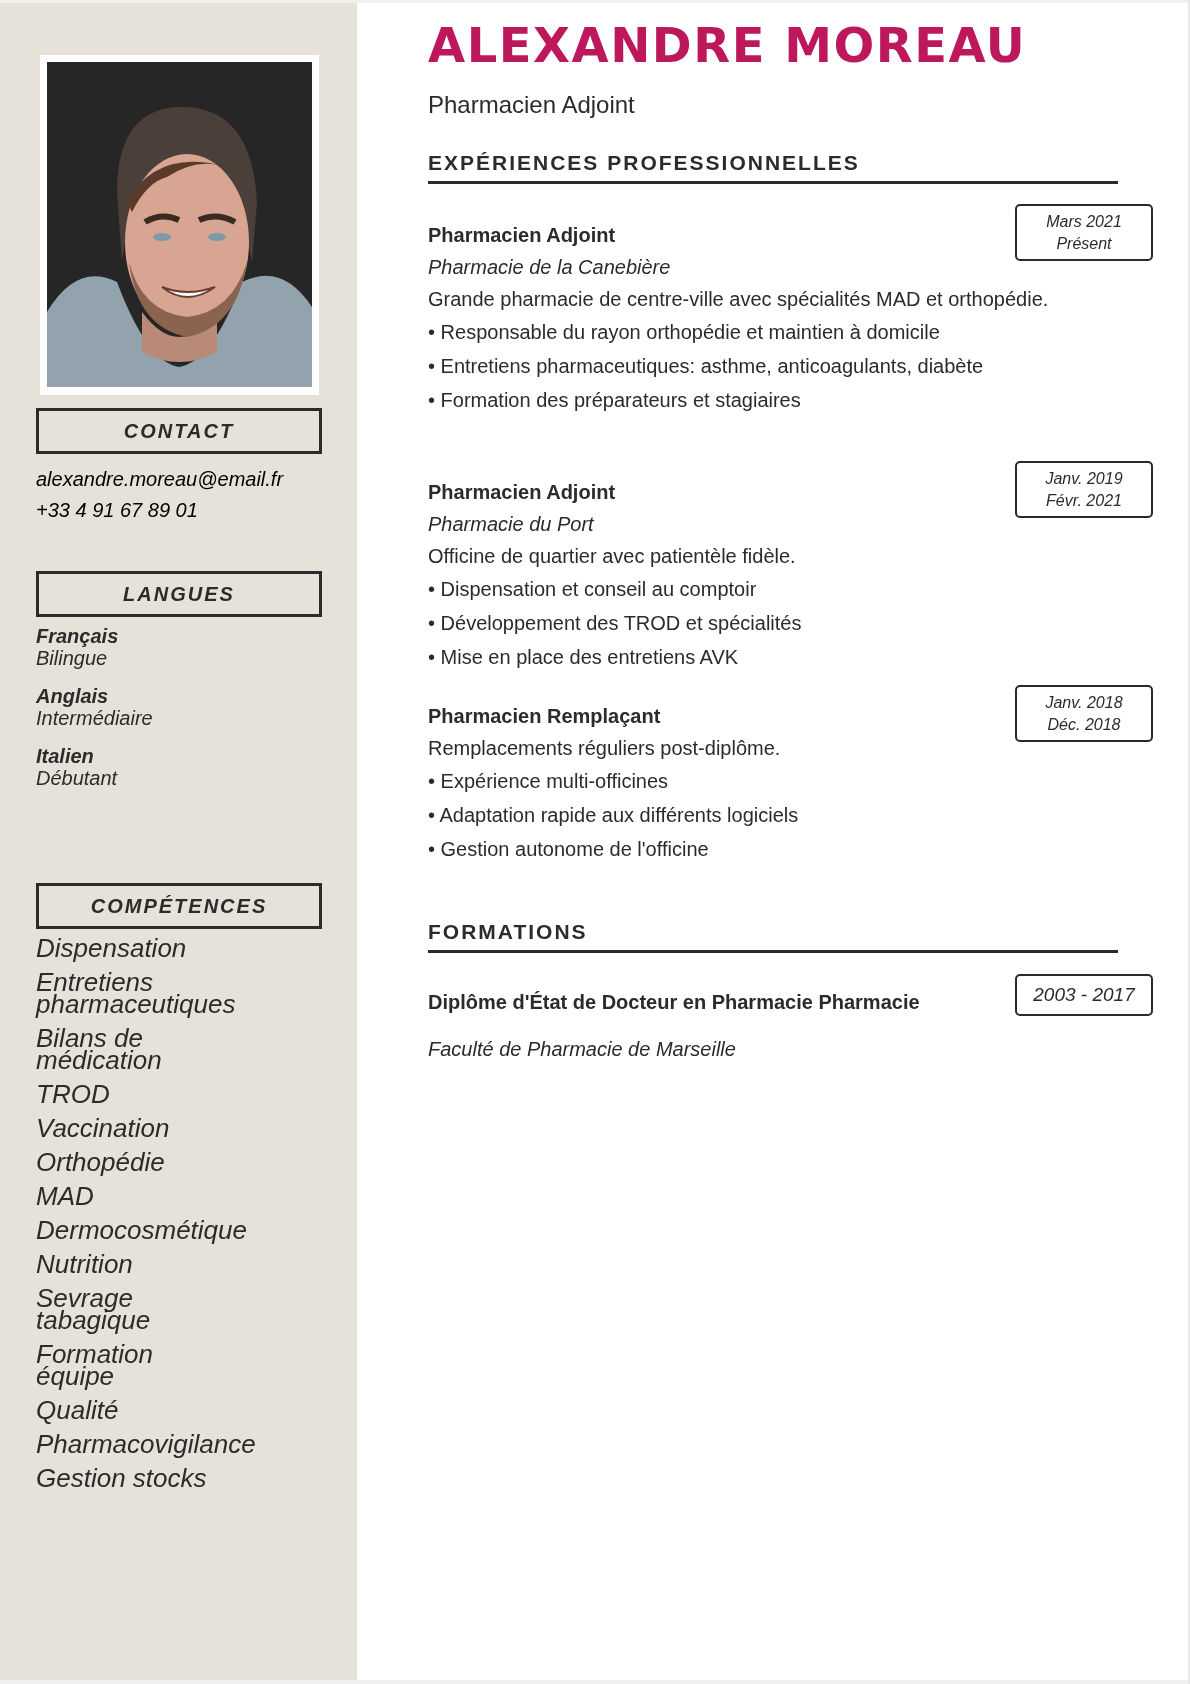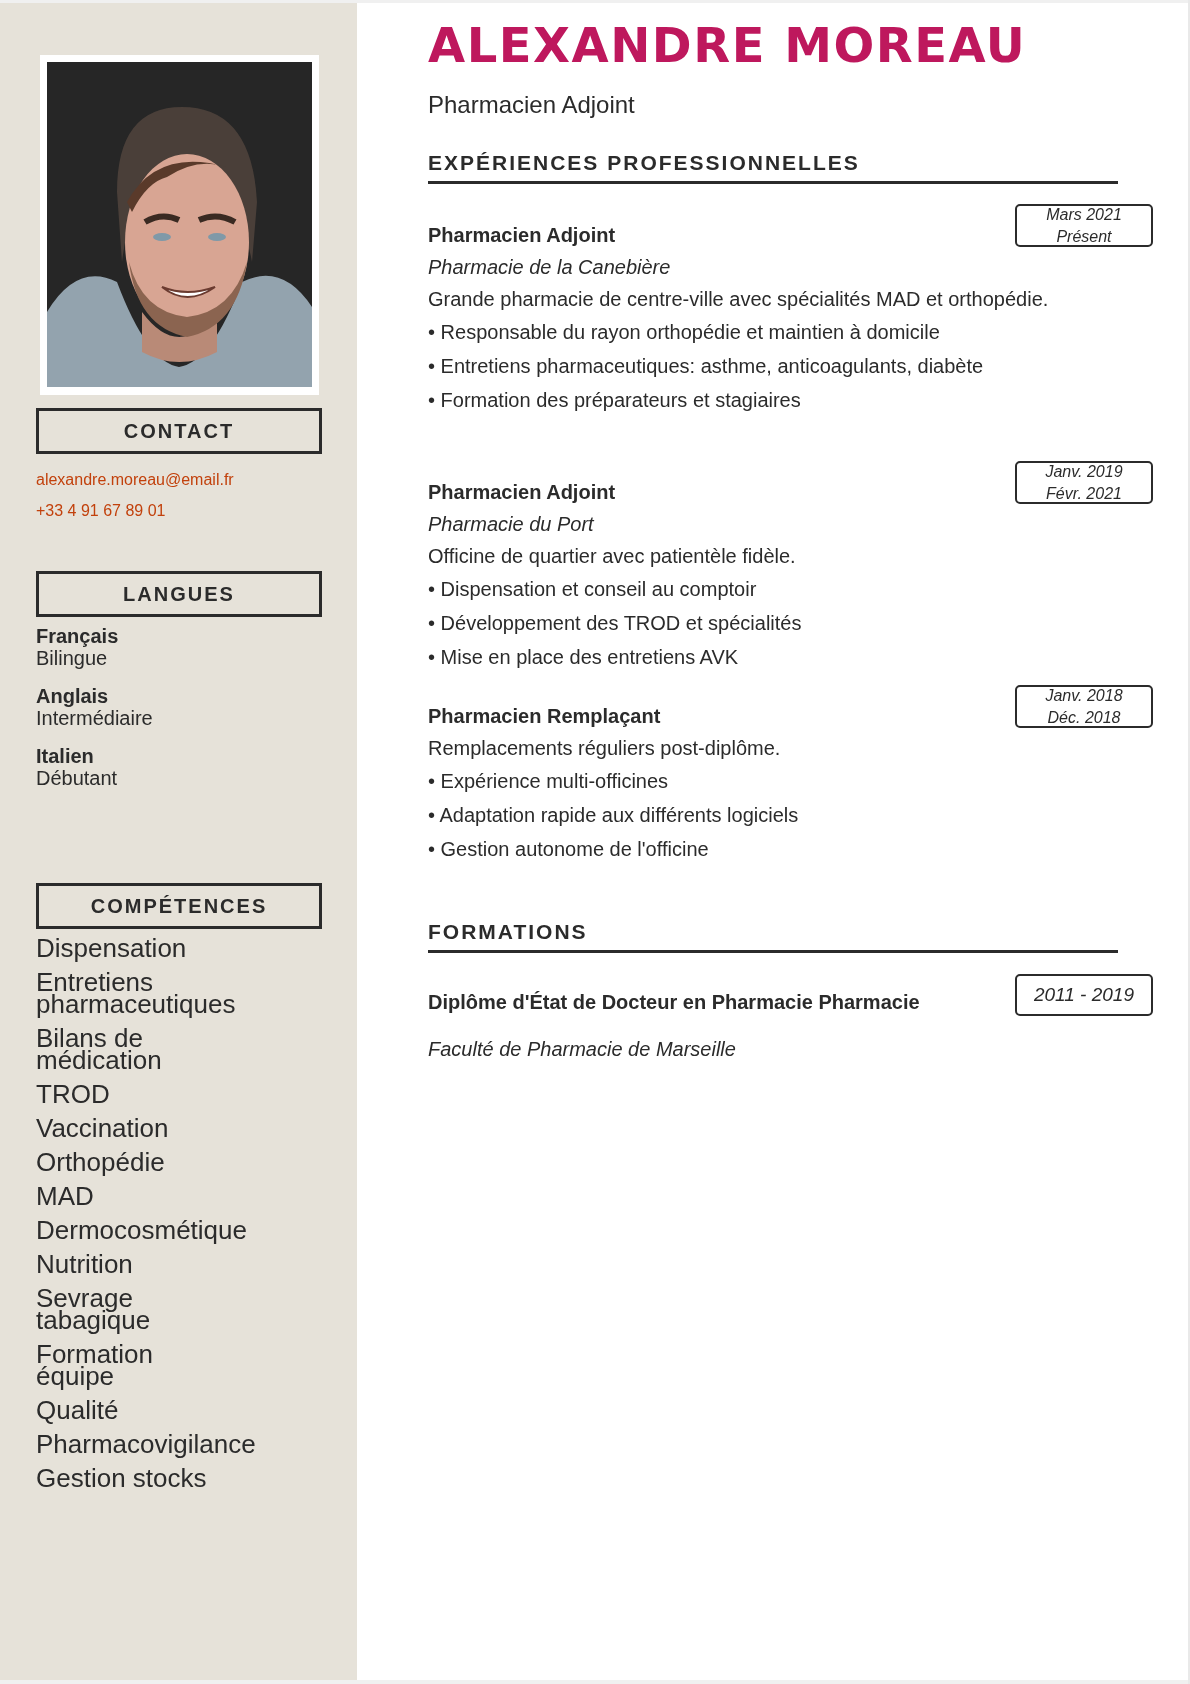--- a/index.html
+++ b/index.html
@@ -14,20 +14,21 @@
     position: absolute; left: 0; top: 3px;
     width: 1188px; height: 1677px;
     background: #ffffff;
     display: flex;
   }
   .sidebar {
     width: 357px; height: 100%;
     background: #e6e2d9;
     position: relative;
     flex-shrink: 0;
+    font-style: italic;
   }
   .photo-frame {
     position: absolute; left: 40px; top: 52px;
     width: 279px; height: 340px;
     background: #ffffff;
   }
   .photo {
     position: absolute; left: 7px; top: 7px;
     width: 265px; height: 325px;
     background: radial-gradient(ellipse at 50% 40%, #d9a896 0 22%, transparent 23%),
@@ -38,21 +39,21 @@
   .photo svg { display: block; }
   .side-section { position: absolute; left: 36px; width: 286px; }
   .side-header {
     box-sizing: border-box;
     width: 286px; height: 46px;
     border: 3px solid #2b2b2b;
     display: flex; align-items: center; justify-content: center;
     font-weight: bold; font-size: 20px; letter-spacing: 2px;
     color: #2b2b2b;
   }
-  .contact-line { font-size: 16px; line-height: 31px; color: #c2410c; }
+  .contact-line { font-size: 20px; line-height: 31px; color: #000000; }
   .contact-list { margin-top: 10px; }
   .lang-item { margin-top: 8px; margin-bottom: 16px; }
   .lang-name { font-weight: bold; font-size: 20px; line-height: 22px; }
   .lang-level { font-size: 20px; line-height: 22px; }
   .skills-list { margin-top: 8px; }
   .skill { font-size: 26px; line-height: 22px; margin-bottom: 12px; width: 200px; }
 
   .main { position: relative; flex: 1; }
   .name {
     position: absolute; left: 71px; top: 14px;
@@ -74,21 +75,21 @@
   .job { position: absolute; left: 71px; width: 725px; }
   .job-title { font-weight: bold; font-size: 20px; line-height: 32px; }
   .job-company { font-style: italic; font-size: 20px; line-height: 32px; }
   .job-desc { font-size: 20px; line-height: 32px; }
   .job-bullets { list-style: none; margin: 0; padding: 0; }
   .job-bullets li { font-size: 20px; line-height: 34px; }
   .job-bullets li::before { content: "• "; }
   .date-badge {
     position: absolute; right: 0; top: -15px;
     box-sizing: border-box;
-    width: 138px; height: 43px;
+    width: 138px; height: 57px;
     border: 2px solid #2b2b2b; border-radius: 5px;
     display: flex; flex-direction: column; align-items: center; justify-content: center;
     font-style: italic; font-size: 16px; line-height: 22px;
   }
   .date-badge.single { height: 42px; font-size: 19px; top: -12px; }
   .edu-title { font-weight: bold; font-size: 20px; line-height: 32px; }
   .edu-school { font-style: italic; font-size: 20px; line-height: 32px; margin-top: 15px; }
   .right-border {
     position: absolute; right: 0; top: 0; width: 2px; height: 1684px; background: #e9e9e9;
   }
@@ -219,20 +220,20 @@
         <li>Expérience multi-officines</li>
         <li>Adaptation rapide aux différents logiciels</li>
         <li>Gestion autonome de l'officine</li>
       </ul>
     </div>
 
     <div class="section-title" style="top:917px;">FORMATIONS</div>
 
     <div class="job" style="top:983px;">
       <div class="date-badge single">
-        <span>2011 - 2019</span>
+        <span>2003 - 2017</span>
       </div>
       <div class="edu-title">Diplôme d'État de Docteur en Pharmacie Pharmacie</div>
       <div class="edu-school">Faculté de Pharmacie de Marseille</div>
     </div>
   </main>
 </div>
 <div class="right-border"></div>
 
 </body></html>

